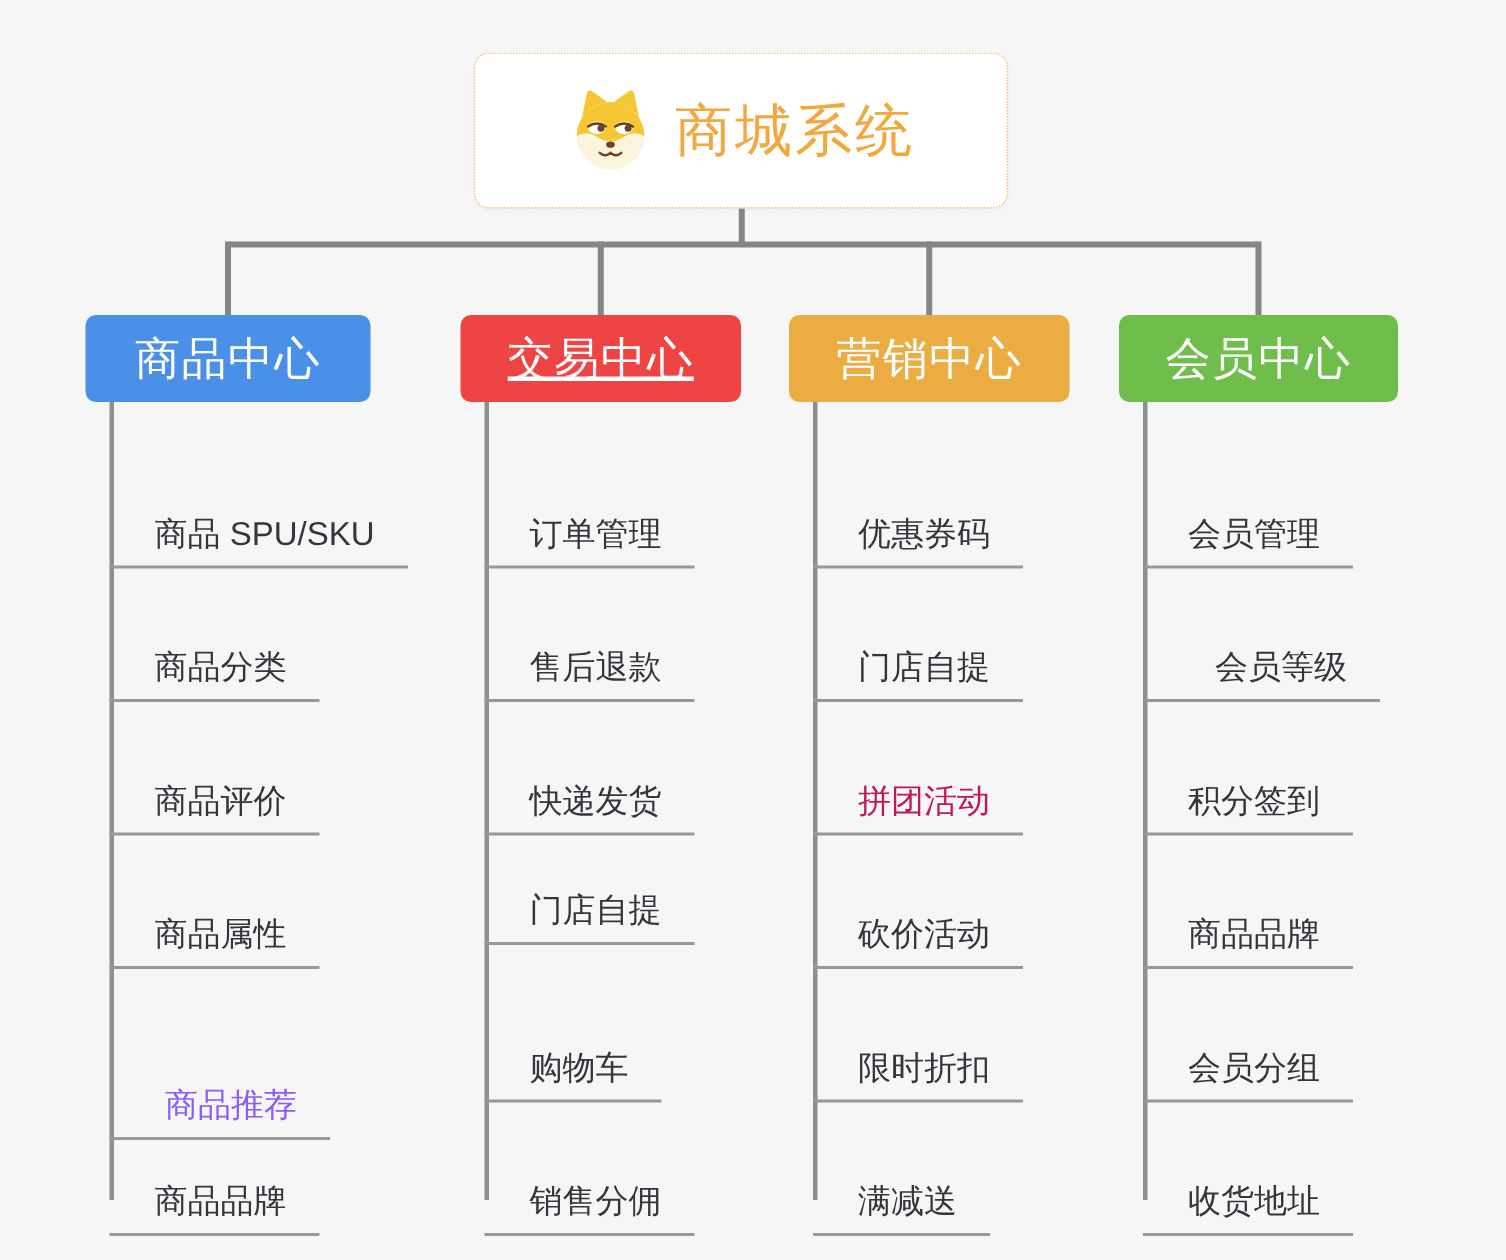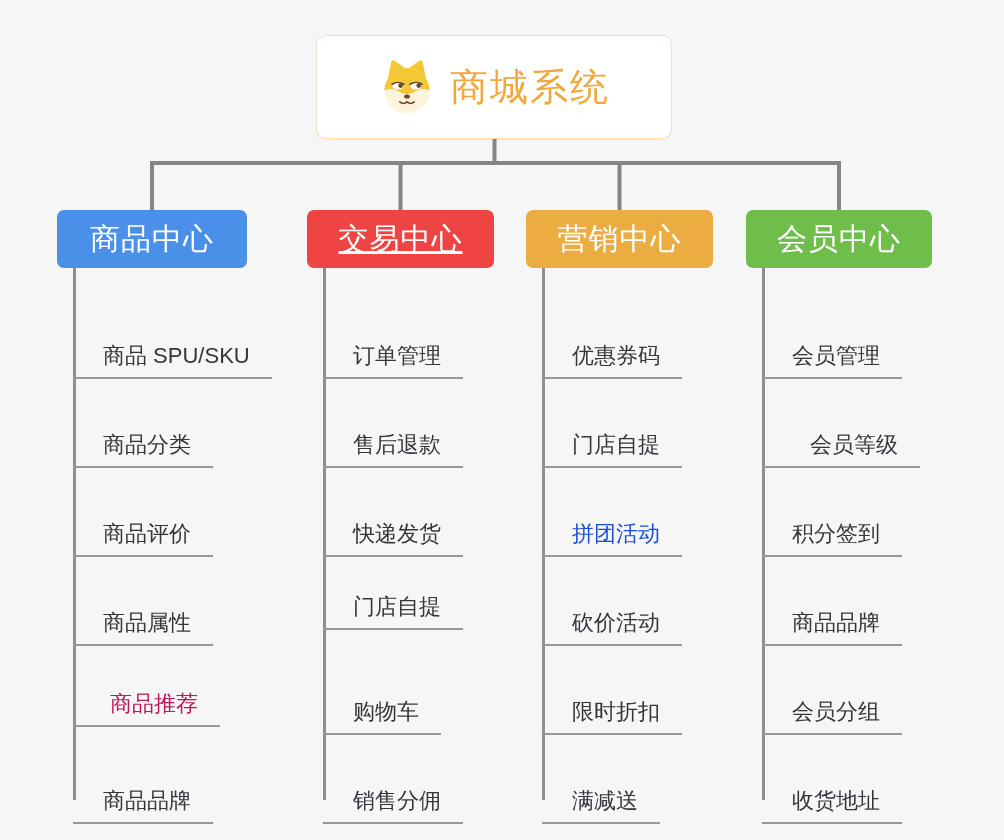--- a/index.html
+++ b/index.html
@@ -128,21 +128,21 @@
   <div id="branches">
       <div class="branch-column" style="left: 57px; width: 190px;">
         <div class="branch-header" style="background: rgb(74, 143, 232);">
           <span>商品中心</span>
         </div>
         <div class="branch-spine" style="background: rgb(143, 143, 143);"></div>
         <div class="child-node" style="top: 109px; color: rgb(51, 54, 59); border-bottom-color: rgb(152, 152, 152);">商品 SPU/SKU</div>
         <div class="child-node" style="top: 198px; color: rgb(51, 54, 59); border-bottom-color: rgb(152, 152, 152);">商品分类</div>
         <div class="child-node" style="top: 287px; color: rgb(51, 54, 59); border-bottom-color: rgb(152, 152, 152); font-family: Liberation Serif, serif;">商品评价</div>
         <div class="child-node" style="top: 376px; color: rgb(51, 54, 59); border-bottom-color: rgb(152, 152, 152);">商品属性</div>
-        <div class="child-node" style="top: 457px; color: #be185d; border-bottom-color: rgb(152, 152, 152); padding-left: 37px;">商品推荐</div>
+        <div class="child-node" style="top: 490px; color: #8b5cf6; border-bottom-color: rgb(152, 152, 152); padding-left: 37px;">商品推荐</div>
         <div class="child-node" style="top: 554px; color: rgb(51, 54, 59); border-bottom-color: rgb(152, 152, 152);">商品品牌</div>
       </div>
       <div class="branch-column" style="left: 307px; width: 187px;">
         <div class="branch-header" style="background: #ef4444; text-decoration: underline;">
           <span>交易中心</span>
         </div>
         <div class="branch-spine" style="background: rgb(143, 143, 143);"></div>
         <div class="child-node" style="top: 109px; color: rgb(51, 54, 59); border-bottom-color: rgb(152, 152, 152);">订单管理</div>
         <div class="child-node" style="top: 198px; color: rgb(51, 54, 59); border-bottom-color: rgb(152, 152, 152);">售后退款</div>
         <div class="child-node" style="top: 287px; color: rgb(51, 54, 59); border-bottom-color: rgb(152, 152, 152);">快递发货</div>
@@ -150,21 +150,21 @@
         <div class="child-node" style="top: 465px; color: rgb(51, 54, 59); border-bottom-color: rgb(152, 152, 152);">购物车</div>
         <div class="child-node" style="top: 554px; color: rgb(51, 54, 59); border-bottom-color: rgb(152, 152, 152);">销售分佣</div>
       </div>
       <div class="branch-column" style="left: 526px; width: 187px;">
         <div class="branch-header" style="background: rgb(235, 172, 66);">
           <span>营销中心</span>
         </div>
         <div class="branch-spine" style="background: rgb(143, 143, 143);"></div>
         <div class="child-node" style="top: 109px; color: rgb(51, 54, 59); border-bottom-color: rgb(152, 152, 152);">优惠券码</div>
         <div class="child-node" style="top: 198px; color: rgb(51, 54, 59); border-bottom-color: rgb(152, 152, 152);">门店自提</div>
-        <div class="child-node" style="top: 287px; color: #1d4ed8; border-bottom-color: rgb(152, 152, 152);">拼团活动</div>
+        <div class="child-node" style="top: 287px; color: #be185d; border-bottom-color: rgb(152, 152, 152);">拼团活动</div>
         <div class="child-node" style="top: 376px; color: rgb(51, 54, 59); border-bottom-color: rgb(152, 152, 152);">砍价活动</div>
         <div class="child-node" style="top: 465px; color: rgb(51, 54, 59); border-bottom-color: rgb(152, 152, 152);">限时折扣</div>
         <div class="child-node" style="top: 554px; color: rgb(51, 54, 59); border-bottom-color: rgb(152, 152, 152);">满减送</div>
       </div>
       <div class="branch-column" style="left: 746px; width: 186px;">
         <div class="branch-header" style="background: rgb(111, 190, 75);">
           <span>会员中心</span>
         </div>
         <div class="branch-spine" style="background: rgb(143, 143, 143);"></div>
         <div class="child-node" style="top: 109px; color: rgb(51, 54, 59); border-bottom-color: rgb(152, 152, 152);">会员管理</div>

